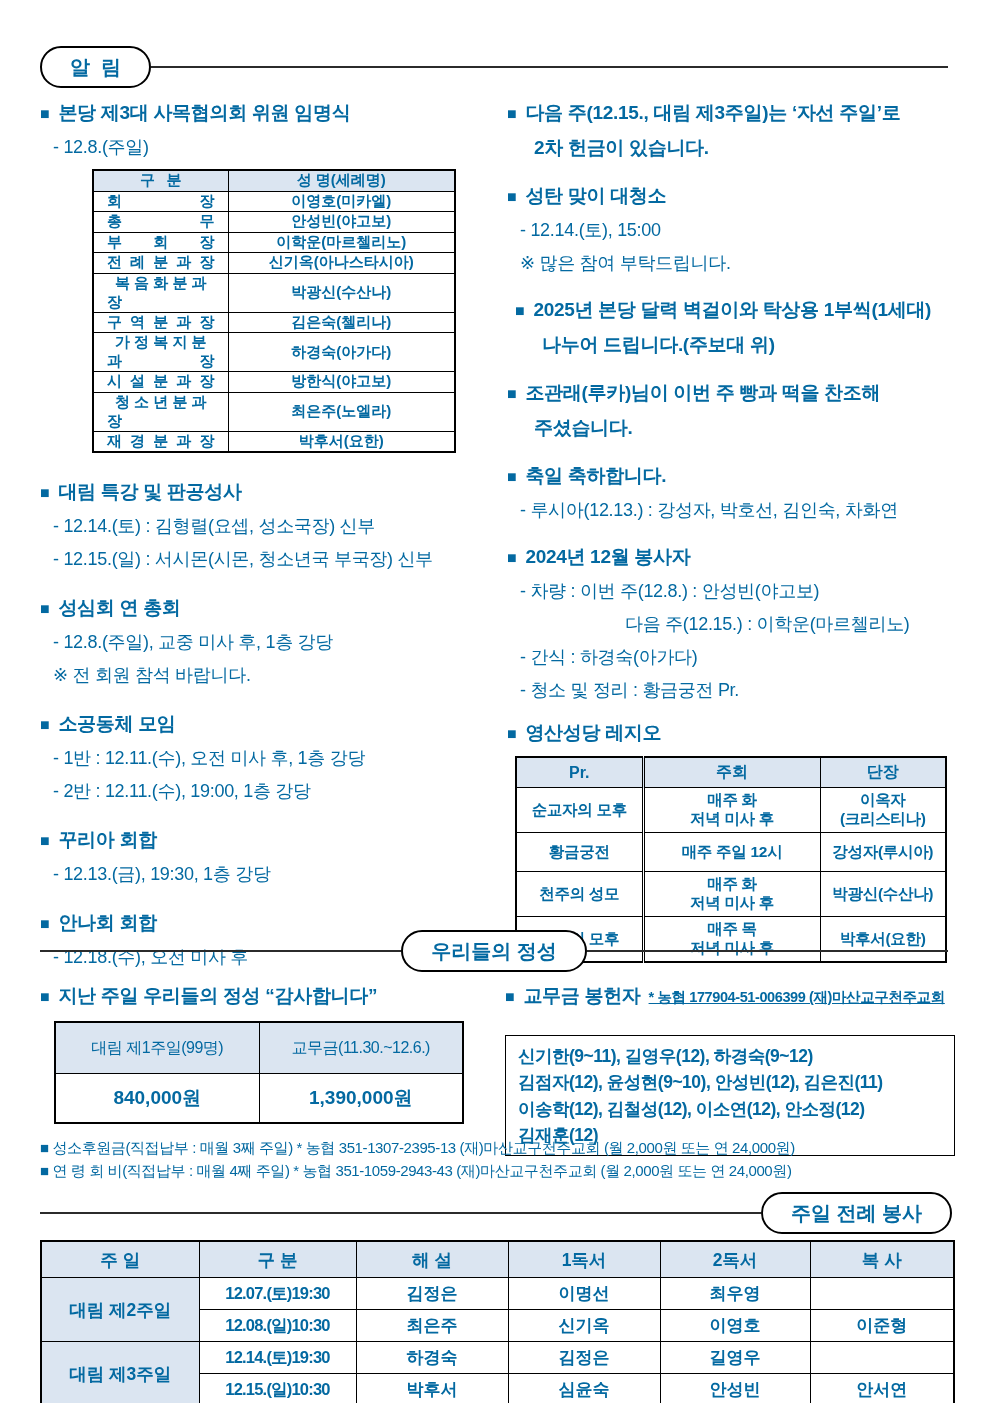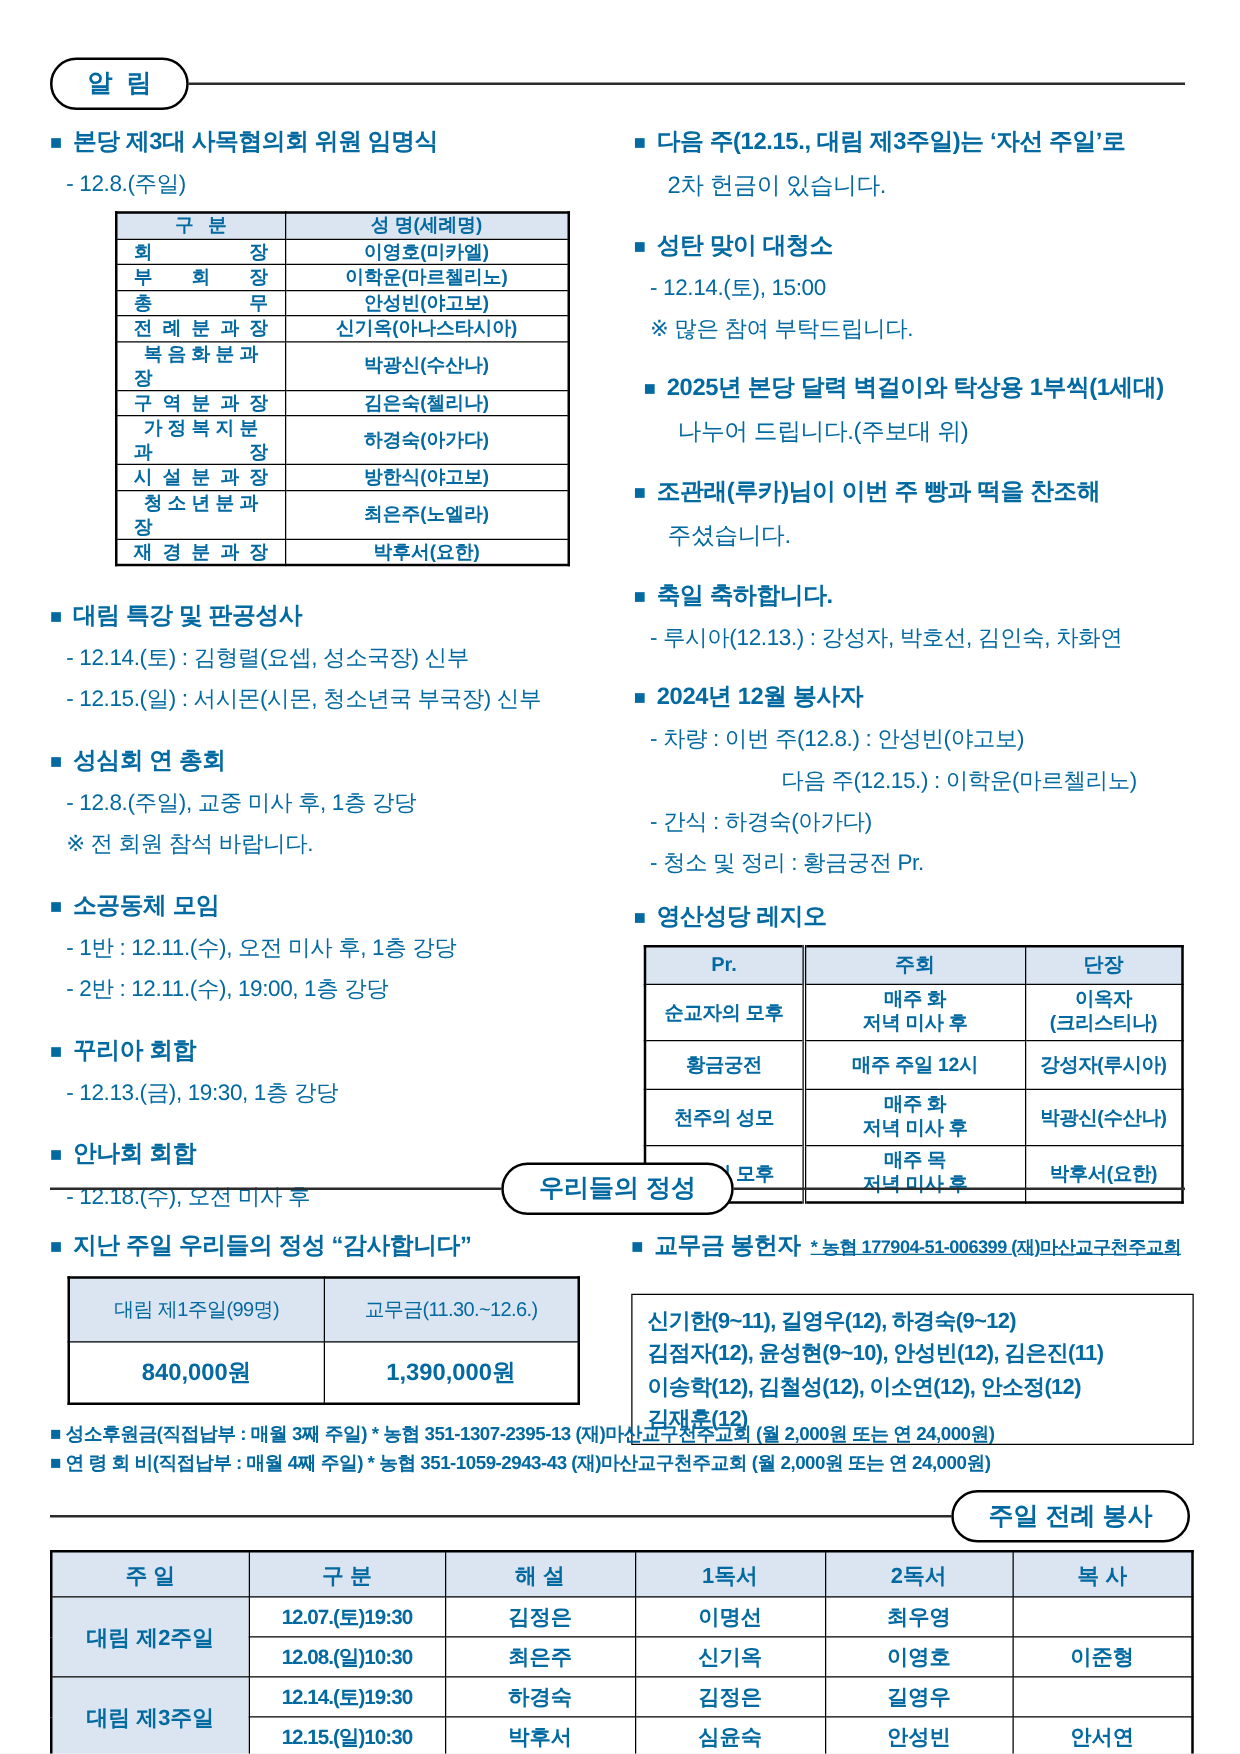--- a/index.html
+++ b/index.html
@@ -17,21 +17,21 @@
     border:2.5px solid #000; border-radius:24px; background:#fff;
     padding:7px 28px; font-size:20px; font-weight:700; white-space:pre;
     line-height:1.2;
   }
   .rule { flex:1 1 auto; border-top:2px solid #2b2b2b; height:0; }
 
   
   .block { margin-bottom:24px; }
   .h { font-size:19px; font-weight:700; letter-spacing:-0.3px; margin-bottom:4px; display:flex; align-items:baseline; }
   .h .bullet { margin-right:9px; font-size:16px; }
-  .h2line { padding-left:27px; font-size:19px; font-weight:400; letter-spacing:-0.3px; margin-top:9px; }
+  .h2line { padding-left:27px; font-size:19px; font-weight:700; letter-spacing:-0.3px; margin-top:9px; }
   .item { font-size:18px; font-weight:500; letter-spacing:-0.3px; padding-left:13px; margin-top:9px; }
   .item.deep { padding-left:118px; }
 
   
   table { border-collapse:collapse;padding-left:36px; }
   th,td { border:1px solid #000; }
   .hdrbg { background:#dbe5f1; }
 
   
   .appt { margin:10px 0 0 52px; width:362px; border:2px solid #000; table-layout:fixed; }
@@ -55,21 +55,21 @@
   .offer th { font-size:16px; font-weight:400; height:48px; background:#dbe5f1; letter-spacing:-0.5px; }
   .offer td { font-size:19px; font-weight:700; height:46px; text-align:center; }
 
   
   .donor-head { display:flex; align-items:baseline; }
   .donor-head .small { font-size:14.5px; font-weight:700; margin-left:8px; letter-spacing:-0.4px;text-decoration:underline; }
   .donor-box { margin-top:26px; border:1.5px solid #000; padding:7px 12px; }
   .donor-box div { font-size:17.5px; font-weight:600; letter-spacing:-0.5px; line-height:1.5; }
 
   
-  .foot { font-size:15px; font-weight:700; letter-spacing:-0.4px; line-height:23px; }
+  .foot { font-size:15px; font-weight:400; letter-spacing:-0.4px; line-height:23px; }
 
   
   .lit { width:913px; border:2px solid #000; table-layout:fixed; }
   .lit col.c1{width:158px;} .lit col.c2{width:157px;} .lit col.c3{width:152px;}
   .lit col.c4{width:152px;} .lit col.c5{width:150px;} .lit col.c6{width:144px;}
   .lit th { font-size:17.5px; font-weight:700; height:33px; background:#dbe5f1; }
   .lit td { font-size:17px; font-weight:700; height:29px; text-align:center;margin-top:10px; }
   .lit td.sunday { background:#dbe5f1; font-size:17.5px; }
   .lit td.slot { font-size:16.5px; letter-spacing:-0.8px; }
 </style>
@@ -99,26 +99,26 @@
         <tbody>
             <tr class="hdrbg">
           <th class="tj">구 분</th>
           <th>성 명(세례명)</th>
         </tr>
         <tr>
               <td class="tj">회 장</td>
               <td>이영호(미카엘)</td>
             </tr>
         <tr>
+              <td class="tj">총 무</td>
+              <td>안성빈(야고보)</td>
+            </tr>
+        <tr>
               <td class="tj">부 회 장</td>
               <td>이학운(마르첼리노)</td>
-            </tr>
-        <tr>
-              <td class="tj">총 무</td>
-              <td>안성빈(야고보)</td>
             </tr>
         <tr>
               <td class="tj">전 례 분 과 장</td>
               <td>신기옥(아나스타시아)</td>
             </tr>
         <tr>
               <td class="tj">복 음 화 분 과 장</td>
               <td>박광신(수산나)</td>
             </tr>
         <tr>

